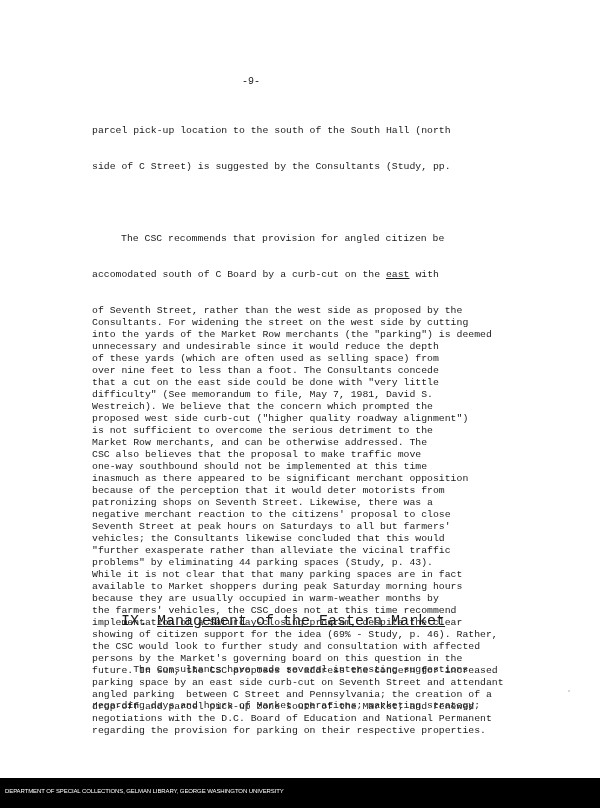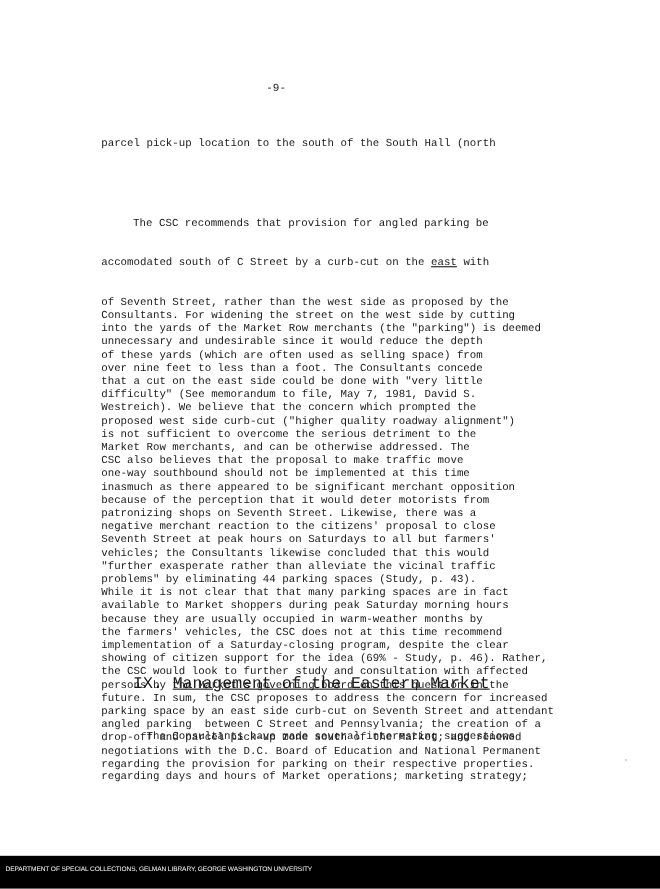--- a/index.html
+++ b/index.html
@@ -34,23 +34,24 @@
   .speck { position:absolute; left:568px; top:690px; width:2px; height:2px; background:#d8d8d8; }
 </style>
 </head>
 <body>
 
 <div class="page">
   <div class="pagenum">-9-</div>
 
   <div class="body-text">
     <span class="line">parcel pick-up location to the south of the South Hall (north</span>
+    <span class="line">side of C Street) is suggested by the Consultants (Study, pp.</span>
     <span class="gap"></span>
-    <span class="line indent">The CSC recommends that provision for angled parking be</span>
-    <span class="line"><span>accomodated south of C Street by a curb-cut on the </span><span class="u">east</span><span> with</span></span>
+    <span class="line indent">The CSC recommends that provision for angled citizen be</span>
+    <span class="line"><span>accomodated south of C Board by a curb-cut on the </span><span class="u">east</span><span> with</span></span>
     <div id="para1-lines"><span class="line">of Seventh Street, rather than the west side as proposed by the</span><span class="line">Consultants. For widening the street on the west side by cutting</span><span class="line">into the yards of the Market Row merchants (the "parking") is deemed</span><span class="line">unnecessary and undesirable since it would reduce the depth</span><span class="line">of these yards (which are often used as selling space) from</span><span class="line">over nine feet to less than a foot. The Consultants concede</span><span class="line">that a cut on the east side could be done with "very little</span><span class="line">difficulty" (See memorandum to file, May 7, 1981, David S.</span><span class="line">Westreich). We believe that the concern which prompted the</span><span class="line">proposed west side curb-cut ("higher quality roadway alignment")</span><span class="line">is not sufficient to overcome the serious detriment to the</span><span class="line">Market Row merchants, and can be otherwise addressed. The</span><span class="line">CSC also believes that the proposal to make traffic move</span><span class="line">one-way southbound should not be implemented at this time</span><span class="line">inasmuch as there appeared to be significant merchant opposition</span><span class="line">because of the perception that it would deter motorists from</span><span class="line">patronizing shops on Seventh Street. Likewise, there was a</span><span class="line">negative merchant reaction to the citizens' proposal to close</span><span class="line">Seventh Street at peak hours on Saturdays to all but farmers'</span><span class="line">vehicles; the Consultants likewise concluded that this would</span><span class="line">"further exasperate rather than alleviate the vicinal traffic</span><span class="line">problems" by eliminating 44 parking spaces (Study, p. 43).</span><span class="line">While it is not clear that that many parking spaces are in fact</span><span class="line">available to Market shoppers during peak Saturday morning hours</span><span class="line">because they are usually occupied in warm-weather months by</span><span class="line">the farmers' vehicles, the CSC does not at this time recommend</span><span class="line">implementation of a Saturday-closing program, despite the clear</span><span class="line">showing of citizen support for the idea (69% - Study, p. 46). Rather,</span><span class="line">the CSC would look to further study and consultation with affected</span><span class="line">persons by the Market's governing board on this question in the</span><span class="line">future. In sum, the CSC proposes to address the concern for increased</span><span class="line">parking space by an east side curb-cut on Seventh Street and attendant</span><span class="line">angled parking  between C Street and Pennsylvania; the creation of a</span><span class="line">drop-off and parcel pick-up zone south of the Market; and renewed</span><span class="line">negotiations with the D.C. Board of Education and National Permanent</span><span class="line">regarding the provision for parking on their respective properties.</span></div>
   </div>
 
   <div class="heading"><span>IX. </span><span class="u">Management of the Eastern Market</span></div>
 
   <div class="para2">
     <span class="line">     The Consultants have made several interesting suggestions</span>
     <span class="line">regarding days and hours of Market operations; marketing strategy;</span>
   </div>
 

